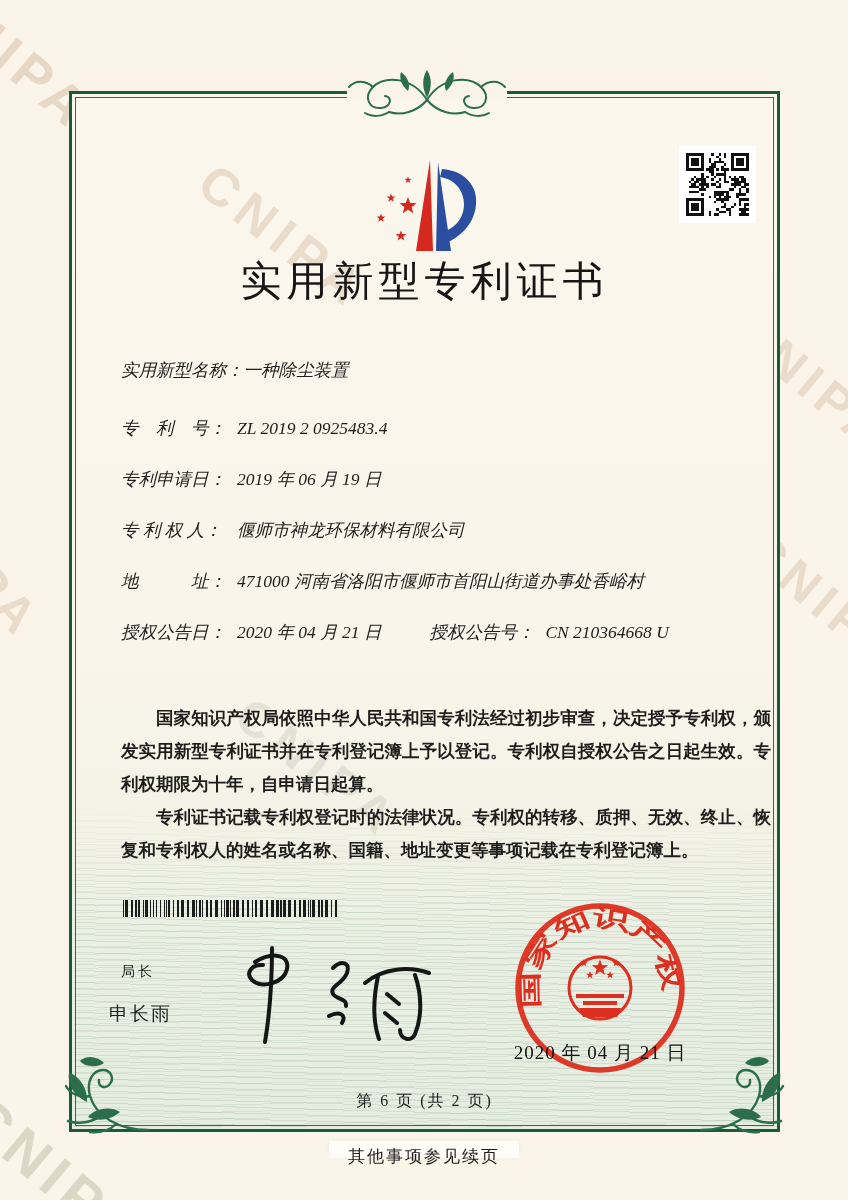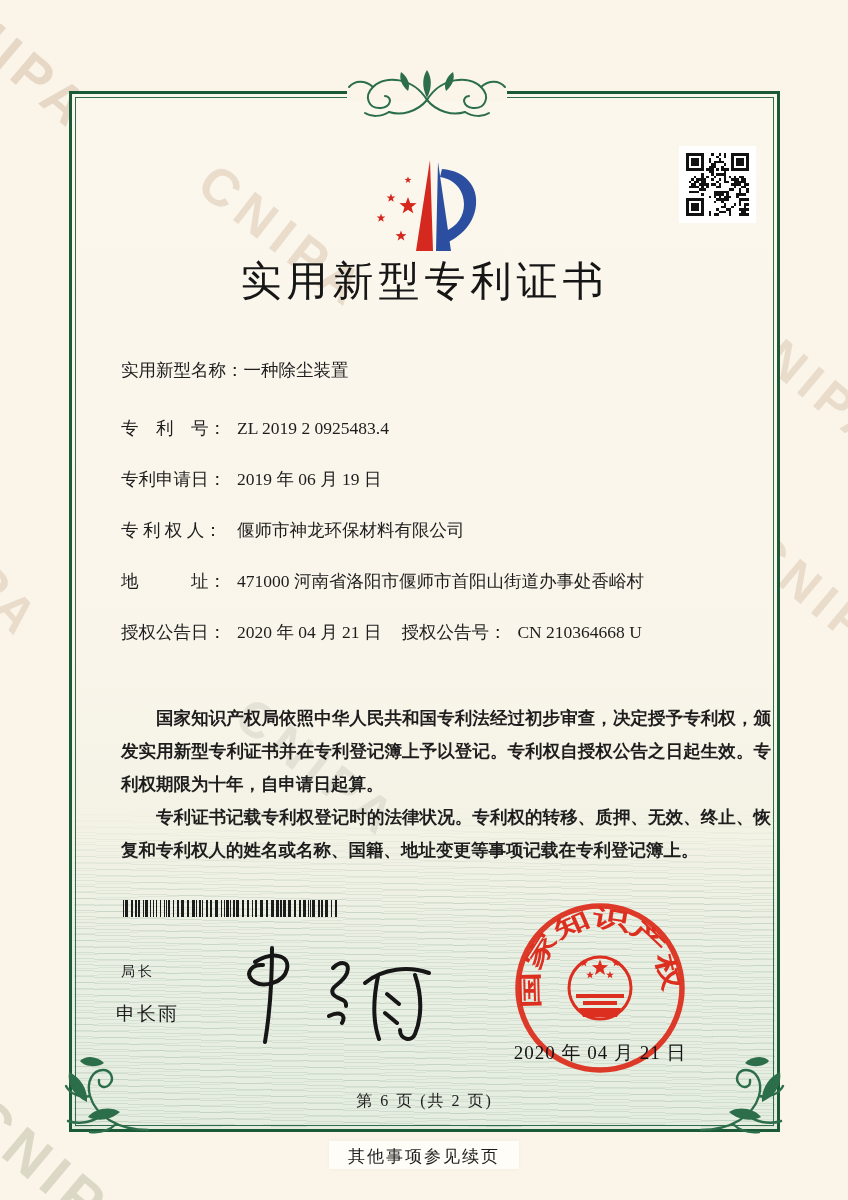--- a/index.html
+++ b/index.html
@@ -57,47 +57,47 @@
   .logo { position:absolute; left:286px; top:54px; width:120px; height:106px; z-index:2; }
   .qr { position:absolute; left:607px; top:52px; width:77px; height:77px; background:#fff; padding:7px; z-index:2; }
   .qr svg { display:block; width:63px; height:63px; }
   .title {
     position:absolute; left:0; right:0; top:160px; text-align:center;
     font-size:41px; font-weight:normal; letter-spacing:5px; color:#161616; z-index:2;
   }
 
   
   .fields { position:absolute; left:49px; top:264px; width:660px; z-index:2; font-size:17.5px; }
-  .field-row { height:24px; margin-bottom:27px; white-space:nowrap; }
+  .field-row { height:24px; margin-bottom:27px; white-space:nowrap;font-style:italic; }
   .field-row:first-child { margin-bottom:34px; }
   .field-label { display:inline-block; min-width:116px; }
-  .pair2 { margin-left:20px; }
+  .pair2 { margin-left:48px; }
 
   
   .paras { position:absolute; left:49px; top:608px; width:650px; z-index:2;
     font-size:17.5px; line-height:33px; text-align:justify;font-weight:bold; }
   .paras p { text-indent:2em; }
 
   
   .barcode { position:absolute; left:51px; top:806px; width:218px; height:17px; z-index:2; }
   .sig-role { position:absolute; left:49px; top:869px; font-size:14px; z-index:2;
     font-family:"Liberation Sans","DejaVu Sans",sans-serif; letter-spacing:3px; }
-  .sig-name { position:absolute; left:44px; top:907px; font-size:19px; z-index:2;
+  .sig-name { position:absolute; left:37px; top:907px; font-size:19px; z-index:2;
     font-family:"Liberation Sans","DejaVu Sans",sans-serif; letter-spacing:2px; }
   .sig-script { position:absolute; left:155px; top:848px; width:225px; height:108px; z-index:2; }
 
   
   .seal { position:absolute; left:440px; top:806px; width:176px; height:176px; z-index:4; }
   .seal-date { position:absolute; left:428px; top:946px; width:200px; text-align:center;
     font-size:19px; color:#141414; z-index:5; letter-spacing:1px; }
 
   
   .page-info { position:absolute; left:0; right:0; top:997px; text-align:center;
     font-size:16px; letter-spacing:2px; z-index:2; }
-  .cont-note { position:absolute; left:329px; top:1141px; width:190px; height:28px;
+  .cont-note { position:absolute; left:329px; top:1141px; width:190px; height:17px;
     background:#fffdf8; z-index:2; text-align:center; line-height:32px;
     font-size:17px; letter-spacing:2px; box-shadow:0 0 4px rgba(0,0,0,0.04); }
 
   svg { overflow:visible; }
 </style>
 </head>
 <body>
 
 <div class="wm wm1">CNIPA</div>
 <div class="wm wm3">CNIPA</div>

